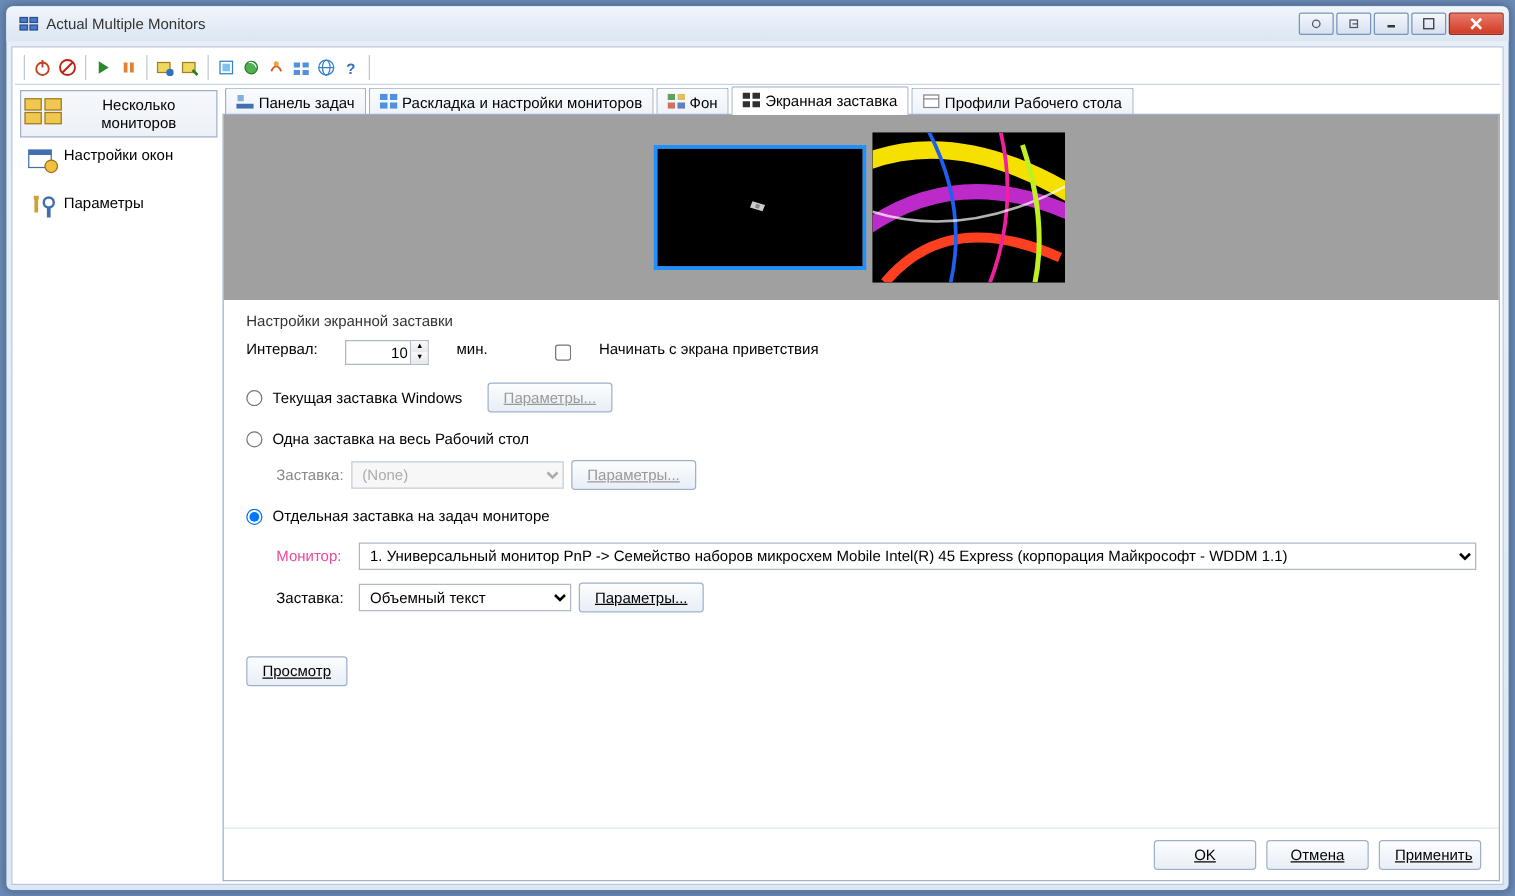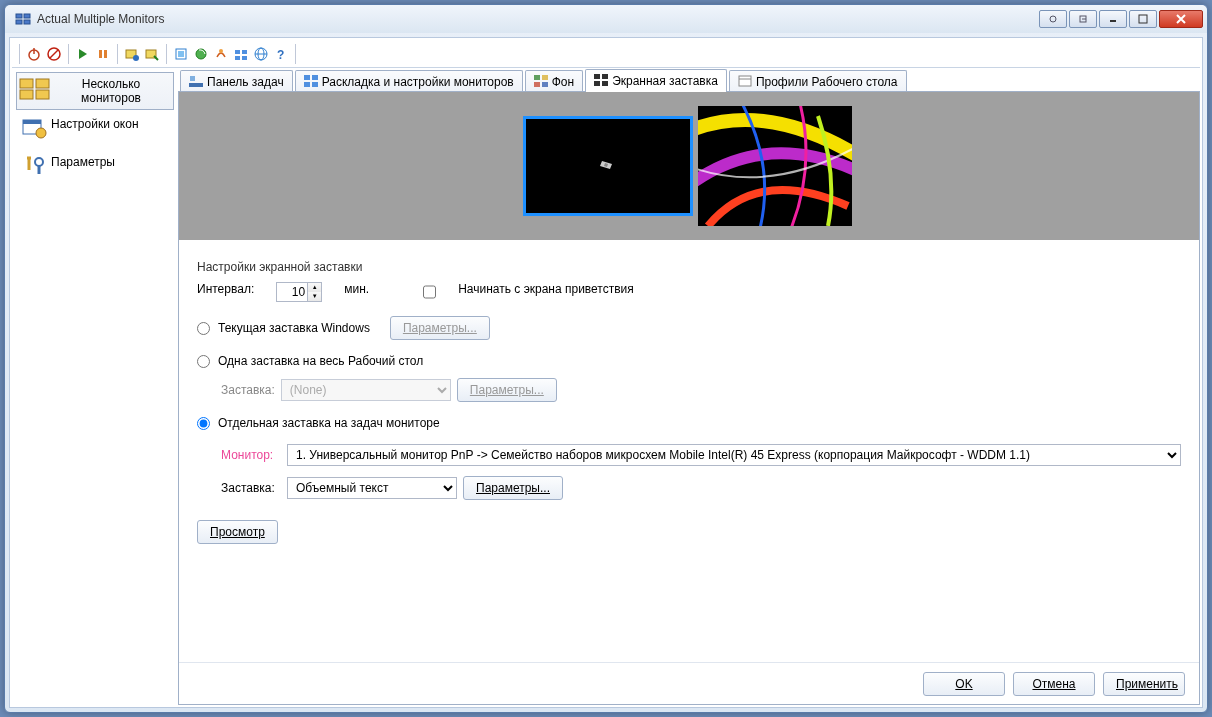--- a/index.html
+++ b/index.html
@@ -127,21 +127,21 @@
 }
 .preview-thumb.selected { outline: 3px solid #1e90ff; }
 .preview-thumb.ribbons {
   background: #000;
   overflow: hidden;
   width: 154px; height: 120px;
 }
 
 .settings-panel {
   flex: 1;
-  padding: 20px 18px;
+  padding: 10px 18px;
 }
 .group-label { color: #333; margin-bottom: 8px; }
 .row { display: flex; gap: 22px; }
 .row label { color: #000; }
 .row .spinner { width: 14px; height: 20px; border: 1px solid #b0b8c8; border-left: none; display:flex; flex-direction:column; }
 .row .spinner div { flex:1; font-size:6px; text-align:center; line-height:8px; background:linear-gradient(#f8f8f8,#e8e8e8); }
 
 .radio-row { display: flex; align-items: center; gap: 6px; margin: 14px 0 10px 0; }
 .radio-row input[type="radio"] { margin-right: 2px; }
 
@@ -416,21 +416,21 @@
               </svg>
             </div>
           </div>
 
           <div class="settings-panel">
             <div class="group-label">Настройки экранной заставки</div>
 
             <div class="row">
               <label>Интервал:</label>
               <div style="display:flex;">
-                <input type="text" style="width: 32px; height: 20px; border: 1px solid rgb(176, 184, 200); text-align: right; padding-right: 2px;" value="10">
+                <input type="text" style="width: 53px; height: 20px; border: 1px solid rgb(176, 184, 200); text-align: right; padding-right: 2px;" value="10">
                 <span class="spinner">
                     <div>▲</div>
                     <div>▼</div>
                   </span>
               </div>
               <span>мин.</span>
               <span style="width:10px"></span>
               <input type="checkbox" style="">
               <label>Начинать с экрана приветствия</label>
             </div>
@@ -465,21 +465,21 @@
               </select>
             </div>
             <div class="indent">
               <label style="color:#000;width:60px">Заставка:</label>
               <select class="combo" style="width:170px">
                 <option>Объемный текст</option>
               </select>
               <button class="std">Параметры...</button>
             </div>
 
-            <div style="margin-top:20px">
+            <div style="margin-top:35px">
               <button class="std">Просмотр</button>
             </div>
           </div>
 
           <div class="bottom-buttons">
             <button class="std">OK</button>
             <button class="std">Отмена</button>
             <button class="std">Применить</button>
           </div>
 

